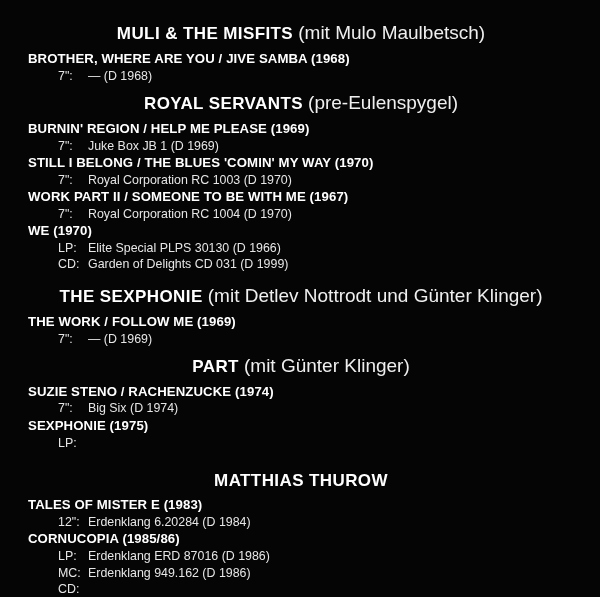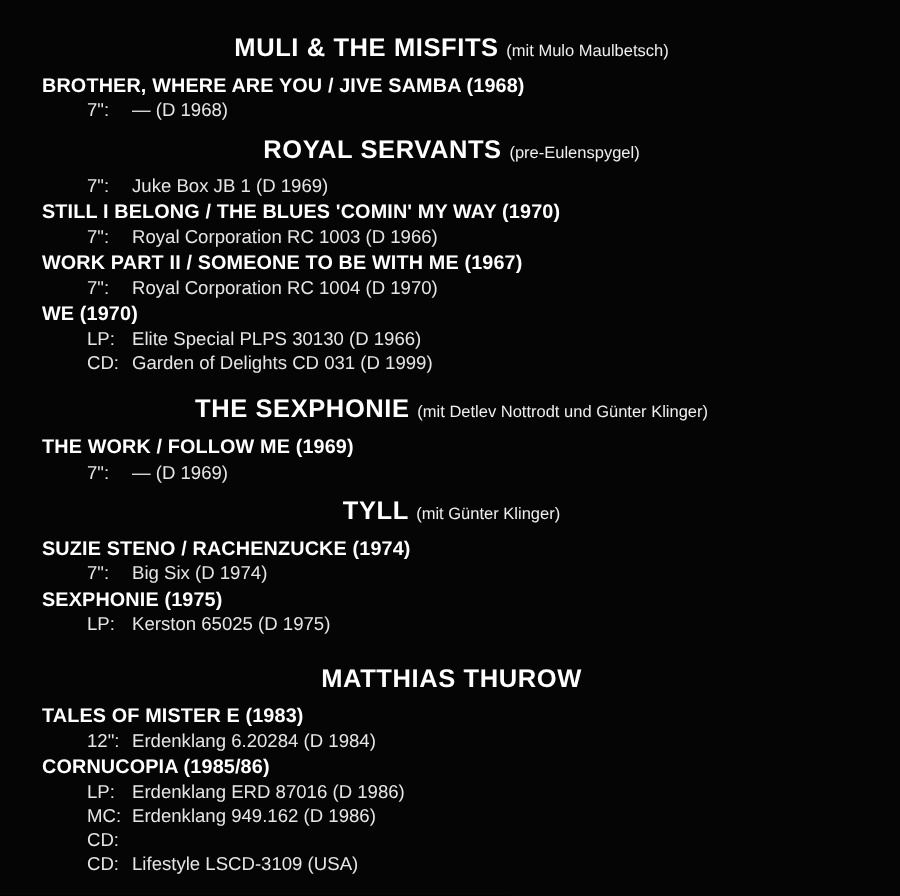--- a/index.html
+++ b/index.html
@@ -29,21 +29,21 @@
     text-align: center;
     font-weight: bold;
     font-size: 17px;
     letter-spacing: 0.4px;
     color: #ffffff;
     margin: 0 0 7px 0;
     line-height: 1.15;
   }
   .artist .suffix {
     font-weight: normal;
-    font-size: 11px;
+    font-size: 19px;
     letter-spacing: 0;
     color: #efefef;
     text-align: center;
   }
   .section {
     margin-bottom: 2px;
   }
   .release {
     margin: 0 0 1px 0;
   }
@@ -103,33 +103,34 @@
     </div>
 
     <div class="gap-small"></div>
 
     <div class="section">
       <div class="artist">
         <span>ROYAL SERVANTS</span>
         <span class="suffix">(pre-Eulenspygel)</span>
       </div>
       <div class="release">
+        <div class="rel-title">BURNIN' REGION / HELP ME PLEASE  (1969)</div>
         <ul class="fmt-list">
           <li class="fmt">
             <span class="lbl">7":</span>
             <span class="val">Juke Box JB 1  (D 1969)</span>
           </li>
         </ul>
       </div>
       <div class="release">
         <div class="rel-title">STILL I BELONG / THE BLUES 'COMIN' MY WAY  (1970)</div>
         <ul class="fmt-list">
           <li class="fmt">
             <span class="lbl">7":</span>
-            <span class="val">Royal Corporation RC 1003  (D 1966)</span>
+            <span class="val">Royal Corporation RC 1003  (D 1970)</span>
           </li>
         </ul>
       </div>
       <div class="release">
         <div class="rel-title">WORK PART II / SOMEONE TO BE WITH ME  (1967)</div>
         <ul class="fmt-list">
           <li class="fmt">
             <span class="lbl">7":</span>
             <span class="val">Royal Corporation RC 1004  (D 1970)</span>
           </li>
@@ -165,38 +166,37 @@
             <span class="val">—  (D 1969)</span>
           </li>
         </ul>
       </div>
     </div>
 
     <div class="gap-small"></div>
 
     <div class="section">
       <div class="artist">
-        <span>TYLL</span>
+        <span>PART</span>
         <span class="suffix">(mit Günter Klinger)</span>
       </div>
       <div class="release">
         <div class="rel-title">SUZIE STENO / RACHENZUCKE  (1974)</div>
         <ul class="fmt-list">
           <li class="fmt">
             <span class="lbl">7":</span>
             <span class="val">Big Six  (D 1974)</span>
           </li>
         </ul>
       </div>
       <div class="release">
         <div class="rel-title">SEXPHONIE  (1975)</div>
         <ul class="fmt-list">
           <li class="fmt">
             <span class="lbl">LP:</span>
-            <span class="val">Kerston 65025  (D 1975)</span>
           </li>
         </ul>
       </div>
     </div>
 
     <div class="gap-lg"></div>
 
     <div class="section">
       <div class="artist">
         <span>MATTHIAS THUROW</span>

